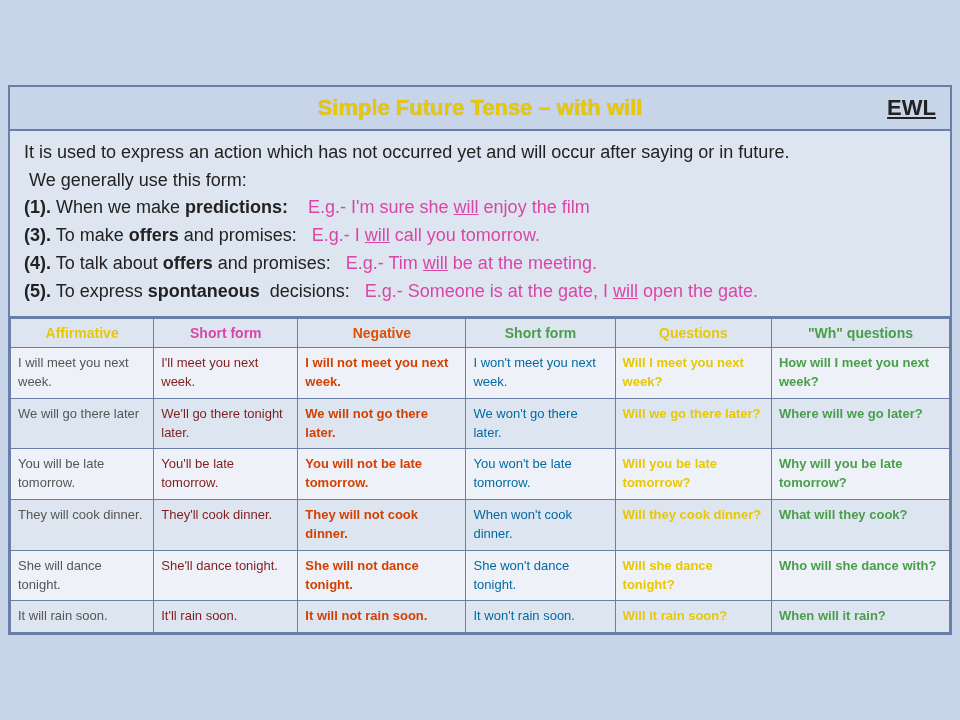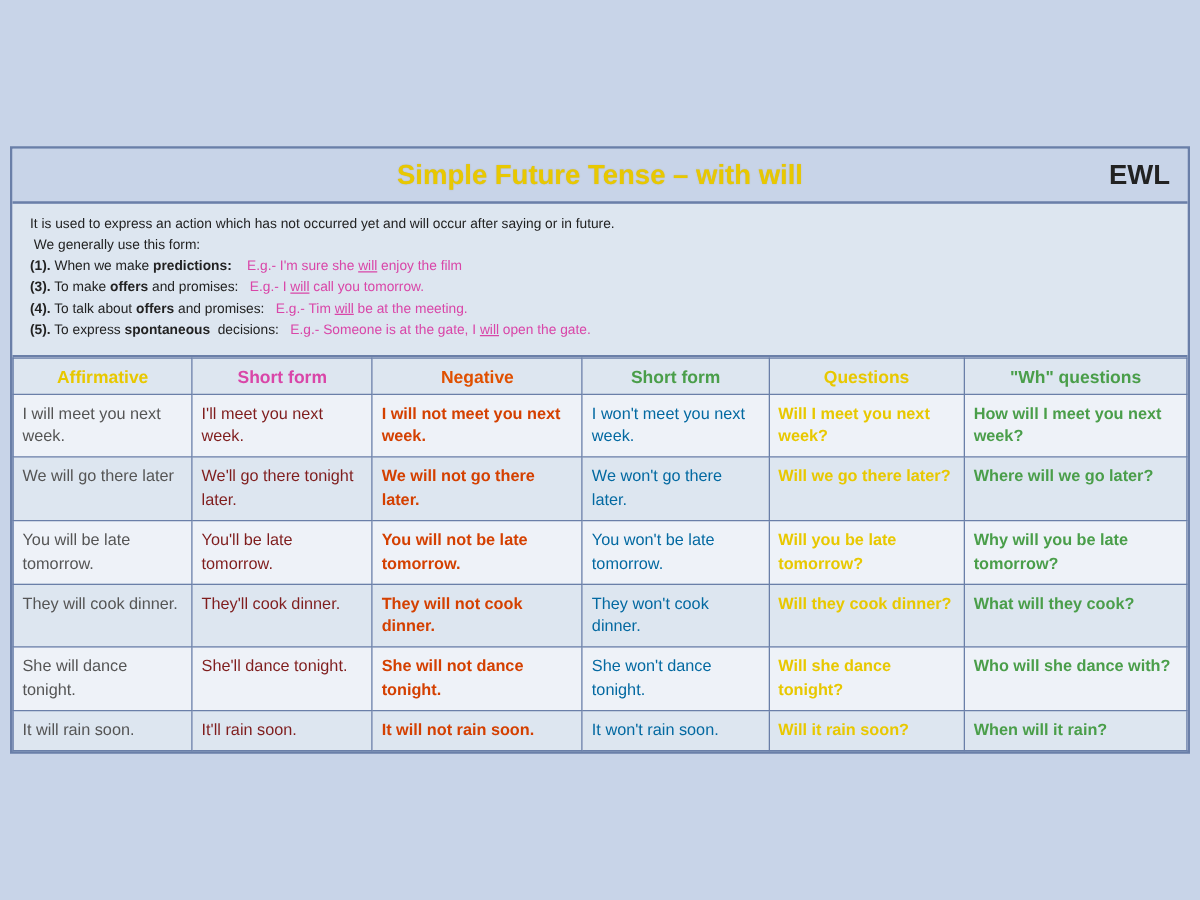--- a/index.html
+++ b/index.html
@@ -32,25 +32,26 @@
       text-shadow: 0 0 1px #aaa;
     }
     .header-ewl {
       position: absolute;
       right: 14px;
       top: 50%;
       transform: translateY(-50%);
       font-size: 22px;
       font-weight: bold;
       color: #222;
+      text-decoration: underline;
     }
     .intro {
       background: #dde6f0;
       padding: 8px 14px 10px 14px;
-      font-size: 11px;
+      font-size: 18px;
       color: #222;
       line-height: 1.55;
       border-bottom: 2px solid #6a7fa8;
     }
     .intro b { font-weight: bold; }
     .table-wrap {
       width: 100%;
     }
     table {
       width: 100%;
@@ -138,21 +139,21 @@
             <td class="col-short">You'll be late tomorrow.</td>
             <td class="col-neg">You will not  be late tomorrow.</td>
             <td class="col-neg-short">You won't  be late tomorrow.</td>
             <td class="col-q">Will you be late tomorrow?</td>
             <td class="col-wh">Why will you be late tomorrow?</td>
           </tr>
           <tr>
             <td class="col-affirm">They will cook dinner.</td>
             <td class="col-short">They'll cook dinner.</td>
             <td class="col-neg">They will not cook dinner.</td>
-            <td class="col-neg-short">They won't cook dinner.</td>
+            <td class="col-neg-short">When won't cook dinner.</td>
             <td class="col-q">Will they cook dinner?</td>
             <td class="col-wh">What will they cook?</td>
           </tr>
           <tr>
             <td class="col-affirm">She will dance tonight.</td>
             <td class="col-short">She'll dance tonight.</td>
             <td class="col-neg">She will not dance tonight.</td>
             <td class="col-neg-short">She won't dance tonight.</td>
             <td class="col-q">Will she dance tonight?</td>
             <td class="col-wh">Who will she dance with?</td>

